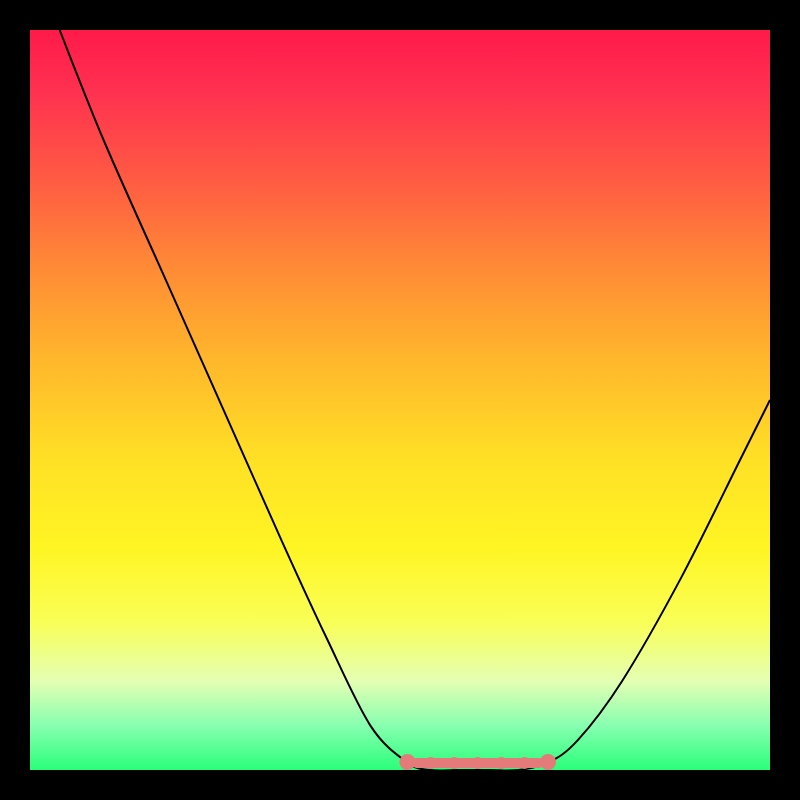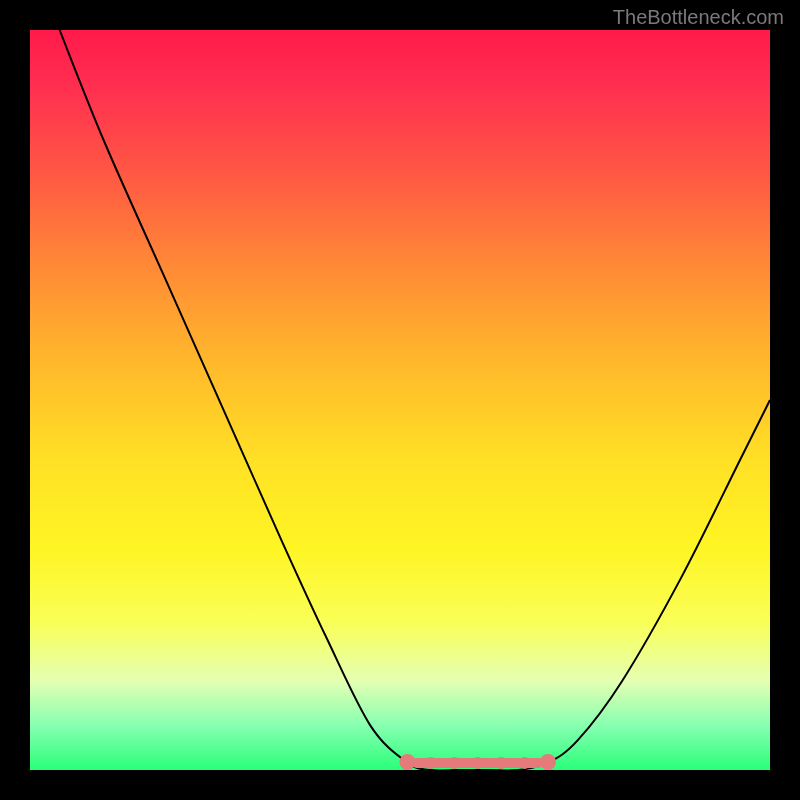--- a/index.html
+++ b/index.html
@@ -52,21 +52,20 @@
     position: absolute;
     inset: 0;
     width: 100%;
     height: 100%;
   }
 </style>
 </head>
 <body>
 
 <div class="container">
-  <div class="watermark">TheBottleneck.com</div>
 
   <div class="plot-area">
     <div class="gradient-bg"></div>
 
     <svg class="curve-layer" viewBox="0 0 740 740" preserveAspectRatio="none">
       <path id="main-curve" fill="none" stroke="#000" stroke-width="2" d="M29.6,0 C37,18.5 56.733333333333334,70.30000000000001 74,111 C91.26666666666667,151.7 113.46666666666665,199.79999999999998 133.2,244.2 C152.93333333333334,288.6 172.66666666666666,333 192.4,377.40000000000003 C212.13333333333335,421.80000000000007 234.33333333333337,472.3666666666667 251.60000000000002,510.6 C268.8666666666667,548.8333333333334 281.2,575.9666666666666 296,606.8 C310.8,637.6333333333333 326.83333333333337,674.6333333333333 340.40000000000003,695.6 C353.9666666666667,716.5666666666667 367.53333333333336,725.2 377.40000000000003,732.6 C387.2666666666667,740 390.9666666666667,738.7666666666667 399.6,740 C408.23333333333335,741.2333333333333 419.3333333333333,740 429.2,740 C439.06666666666666,740 448.93333333333334,740 458.8,740 C468.6666666666667,740 478.53333333333336,741.2333333333333 488.40000000000003,740 C498.2666666666667,738.7666666666667 508.1333333333333,737.5333333333333 518,732.6 C527.8666666666667,727.6666666666667 535.2666666666667,723.9666666666667 547.6,710.4 C559.9333333333334,696.8333333333333 574.7333333333333,678.3333333333334 592,651.2 C609.2666666666667,624.0666666666667 631.4666666666667,584.6 651.2,547.6 C670.9333333333334,510.6 695.6,458.8 710.4,429.2 C725.1999999999999,399.59999999999997 735.0666666666666,379.8666666666667 740,370"></path>
       <g id="band-group">
           <circle cx="377.40000000000003" cy="732" r="8" fill="#e47a7a"></circle>
           <circle cx="518" cy="732" r="8" fill="#e47a7a"></circle>
           <rect x="381.40000000000003" y="728" width="132.59999999999997" height="10" rx="5" fill="#e47a7a"></rect>

